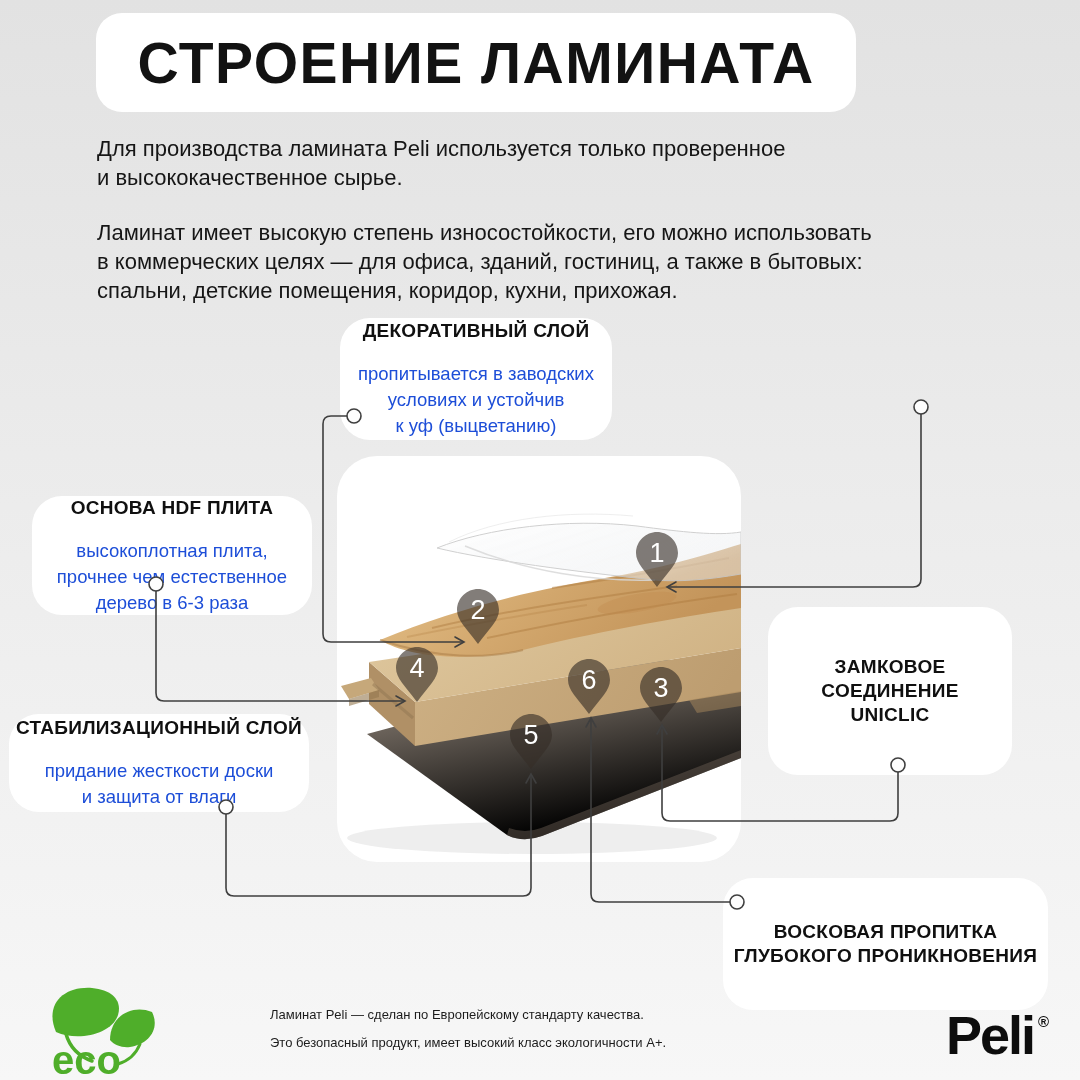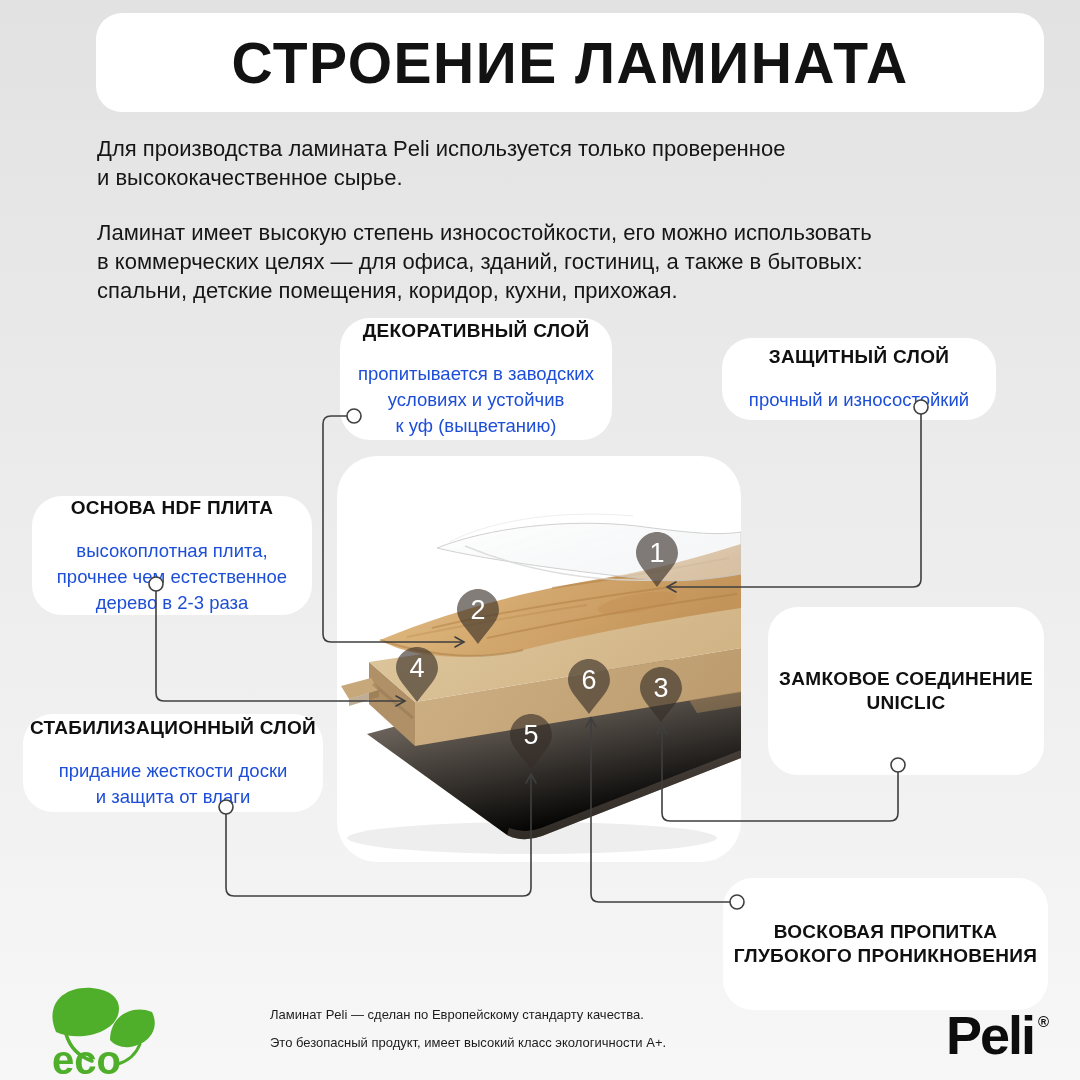--- a/index.html
+++ b/index.html
@@ -4,38 +4,38 @@
 <style>
   html,body{margin:0;padding:0;background:#d9d9d9;}
   #canvas{
     position:relative;width:1080px;height:1080px;overflow:hidden;
     background:linear-gradient(180deg,#e2e2e2 0%,#ebebeb 42%,#f7f7f7 100%);
     font-family:"Liberation Sans",sans-serif;color:#161616;
   }
   .lines{white-space:pre-line;}
 
   
-  .title-card{position:absolute;left:96px;top:13px;width:948px;height:99px;background:#ffffff;border-radius:26px;display:flex;align-items:center;justify-content:center;}
+  .title-card{position:absolute;left:96px;top:13px;width:760px;height:99px;background:#ffffff;border-radius:26px;display:flex;align-items:center;justify-content:center;}
   .title-card h1{margin:0;font-size:57px;font-weight:700;letter-spacing:1.5px;color:#121212;}
 
   
   .intro{position:absolute;left:97px;top:134px;font-size:22px;line-height:29px;}
   .intro .p{margin:0;}
   .intro .p2{margin-top:26px;}
 
   
   .card{position:absolute;background:#ffffff;border-radius:30px;display:flex;flex-direction:column;justify-content:center;align-items:center;text-align:center;z-index:20;padding:6px 4px;box-sizing:border-box;gap:15px;}
   .card-title{font-weight:700;font-size:19px;line-height:24px;letter-spacing:.3px;color:#101010;}
   .card-body{font-size:18.5px;line-height:26px;margin-top:3px;color:#1d4ed8;}
   .c-decorative{left:340px;top:318px;width:272px;height:122px;}
   .c-protective{left:722px;top:338px;width:274px;height:82px;}
   .c-hdf{left:32px;top:496px;width:280px;height:119px;}
-  .c-lock{left:768px;top:607px;width:276px;height:168px;}
+  .c-lock{left:768px;top:607px;width:244px;height:168px;}
   .c-lock .card-body{line-height:25px;}
-  .c-stab{left:23px;top:714px;width:300px;height:98px;}
+  .c-stab{left:9px;top:714px;width:300px;height:98px;}
   .c-wax{left:723px;top:878px;width:325px;height:132px;}
   .c-wax .card-body{line-height:25px;}
 
   
   .panel{position:absolute;left:337px;top:456px;width:404px;height:406px;background:#ffffff;border-radius:40px;overflow:hidden;z-index:10;}
   .panel svg{display:block;width:404px;height:406px;}
   .pin-num{font-family:"Liberation Sans",sans-serif;font-size:27px;font-weight:500;fill:#ffffff;text-anchor:middle;}
 
   
   .overlay{position:absolute;left:0;top:0;width:1080px;height:1080px;z-index:60;pointer-events:none;}
@@ -65,30 +65,26 @@
 спальни, детские помещения, коридор, кухни, прихожая.</p>
   </div>
 
   <div class="card c-decorative">
     <div class="card-title">ДЕКОРАТИВНЫЙ СЛОЙ</div>
     <div class="card-body lines">пропитывается в заводских
 условиях и устойчив
 к уф (выцветанию)</div>
   </div>
 
-  <div class="card c-protective">
-    <div class="card-title">ЗАЩИТНЫЙ СЛОЙ</div>
-    <div class="card-body lines">прочный и износостойкий</div>
-  </div>
 
   <div class="card c-hdf">
     <div class="card-title">ОСНОВА HDF ПЛИТА</div>
     <div class="card-body lines">высокоплотная плита,
 прочнее чем естественное
-дерево в 2-3 раза</div>
+дерево в 6-3 раза</div>
   </div>
 
   <div class="card c-lock">
     <div class="card-title lines">ЗАМКОВОЕ СОЕДИНЕНИЕ
 UNICLIC</div>
   </div>
 
   <div class="card c-stab">
     <div class="card-title">СТАБИЛИЗАЦИОННЫЙ СЛОЙ</div>
     <div class="card-body lines">придание жесткости доски

